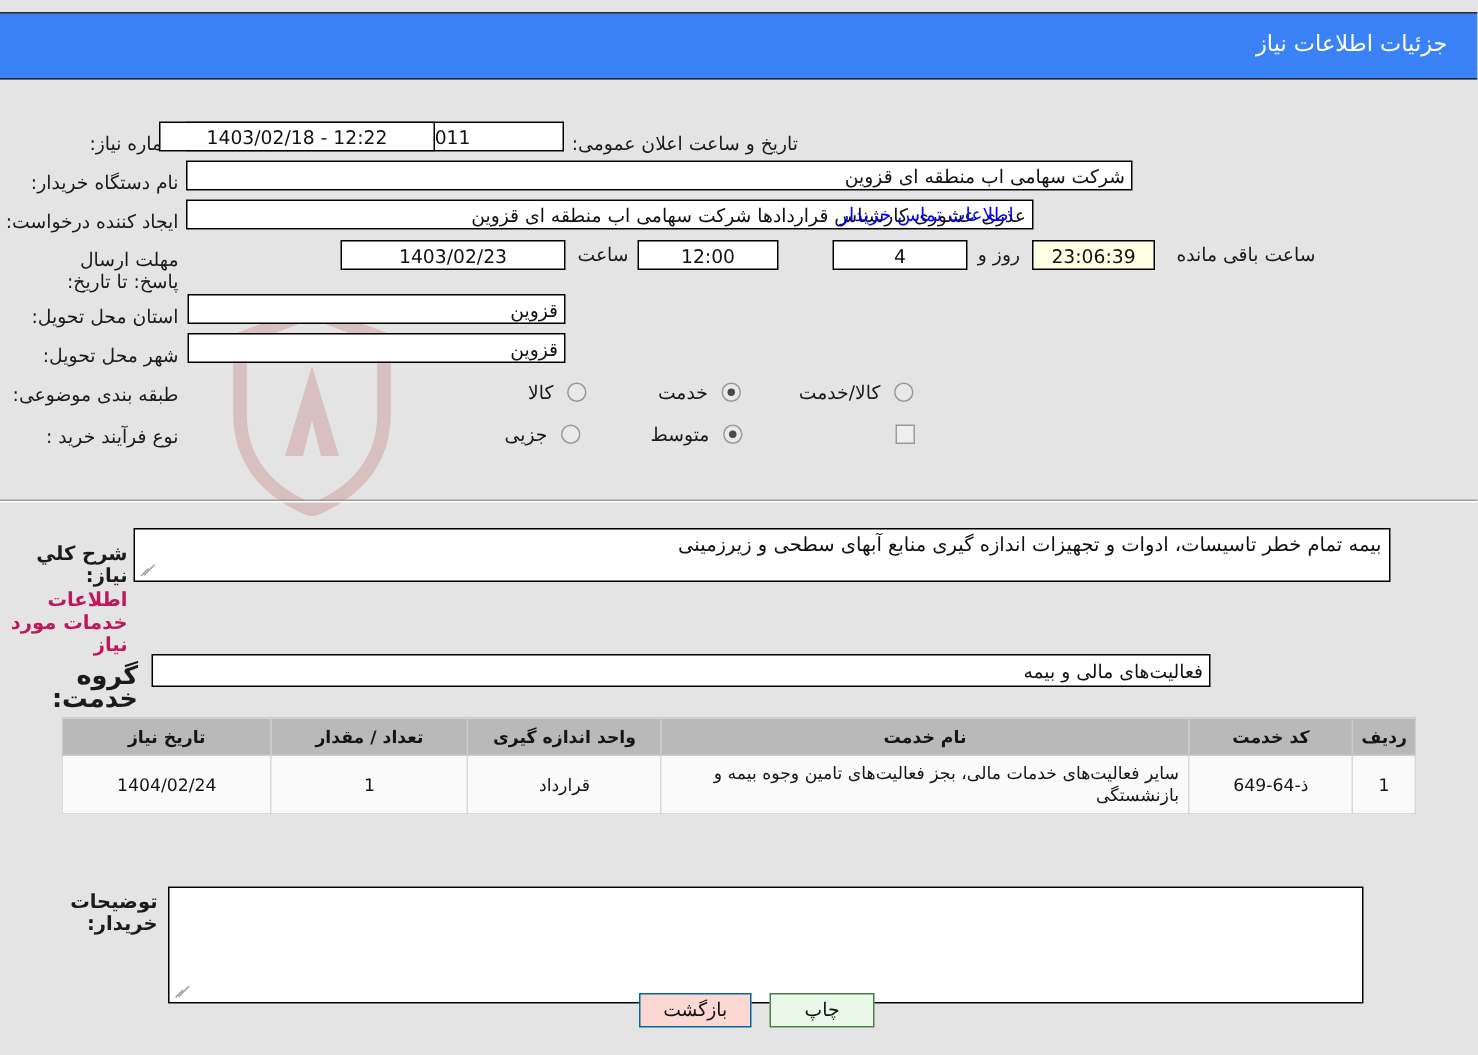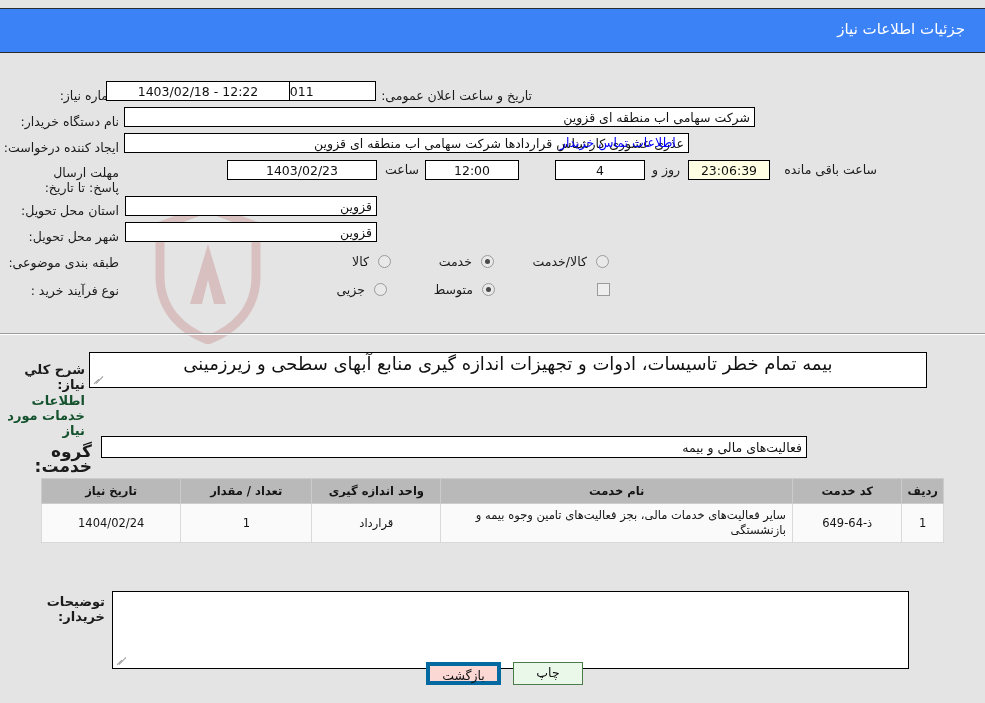--- a/index.html
+++ b/index.html
@@ -154,43 +154,43 @@
   }
 
   
   .ta {
     background: #ffffff;
     border: 1px solid #000000;
     position: relative;
     overflow: hidden;
   }
   .ta .txt {
-    font-size: 18px;
+    font-size: 13px;
     color: #111;
     padding: 3px 5px 0 5px;
-    text-align: center;
+    text-align: right;
     line-height: 16px;
   }
   .ta .grip {
     position: absolute;
     left: 2px; bottom: 1px;
     width: 12px; height: 12px;
   }
   .ta .grip i {
     position: absolute;
     background: #9d9d9d;
     width: 1px;
   }
 
   
   .subhead {
     position: absolute;
     font-size: 13px;
     font-weight: bold;
-    color: #14532d;
+    color: #be185d;
   }
   .bold-lbl { font-weight: bold; }
 
   
   table.grid {
     position: absolute;
     border-collapse: collapse;
     font-size: 11.5px;
     background: #fbfbfb;
   }
@@ -223,21 +223,21 @@
     padding: 0 10px;
     cursor: pointer;
   }
   .btn.print {
     background: #e9f8e9;
     border: 1px solid #4a7d4a;
     color: #111;
   }
   .btn.back {
     background: #fbd8d4;
-    border: 4px solid #0369a1;
+    border: 1px solid #0369a1;
     color: #111;
   }
 </style>
 </head>
 <body>
 
 <div id="page">
 
   <div class="watermark">
     <div class="wm-inner">

